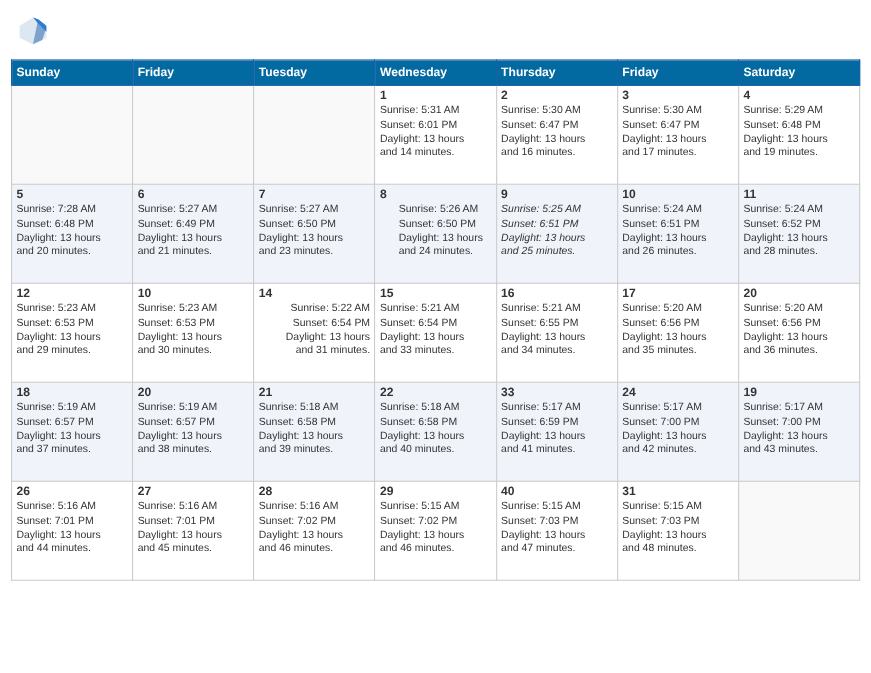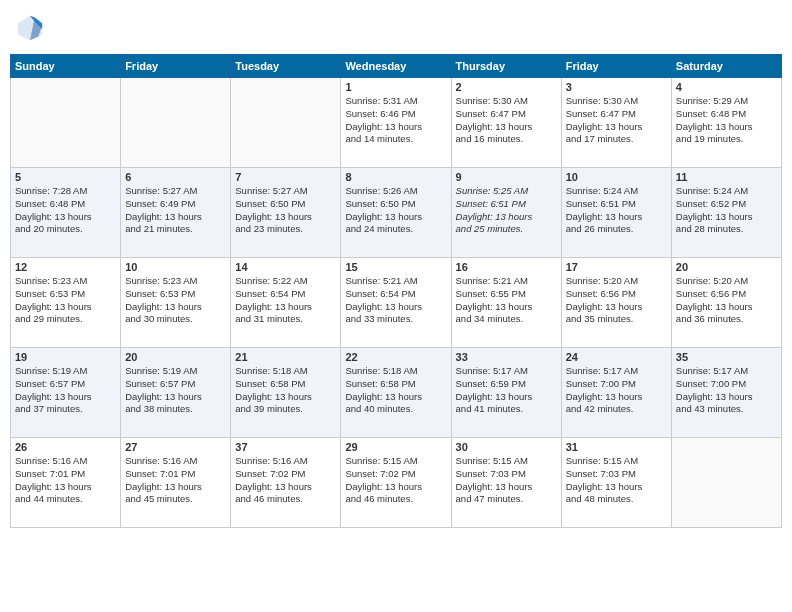--- a/index.html
+++ b/index.html
@@ -128,21 +128,21 @@
       </tr>
   </thead>
   <tbody id="calendar-body">
   <tr>
         <td class="empty"></td>
         <td class="empty"></td>
         <td class="empty"></td>
         <td>
           <span class="day-number">1</span>
           <div class="day-info" style="white-space: pre-line;">Sunrise: 5:31 AM
-Sunset: 6:46 PM
+Sunset: 6:01 PM
 Daylight: 13 hours
 and 14 minutes.</div>
         </td>
         <td>
           <span class="day-number">2</span>
           <div class="day-info" style="white-space: pre-line;">Sunrise: 5:30 AM
 Sunset: 6:47 PM
 Daylight: 13 hours
 and 16 minutes.</div>
         </td>
@@ -178,21 +178,21 @@
         </td>
         <td>
           <span class="day-number">7</span>
           <div class="day-info" style="white-space: pre-line;">Sunrise: 5:27 AM
 Sunset: 6:50 PM
 Daylight: 13 hours
 and 23 minutes.</div>
         </td>
         <td>
           <span class="day-number">8</span>
-          <div class="day-info" style="white-space: pre-line;">Sunrise: 5:26 AM
+          <div class="day-info" style="white-space: pre-line; margin-left: 17px;">Sunrise: 5:26 AM
 Sunset: 6:50 PM
 Daylight: 13 hours
 and 24 minutes.</div>
         </td>
         <td>
           <span class="day-number">9</span>
           <div class="day-info" style="white-space: pre-line; font-style: italic;">Sunrise: 5:25 AM
 Sunset: 6:51 PM
 Daylight: 13 hours
 and 25 minutes.</div>
@@ -222,21 +222,21 @@
         </td>
         <td>
           <span class="day-number">10</span>
           <div class="day-info" style="white-space: pre-line;">Sunrise: 5:23 AM
 Sunset: 6:53 PM
 Daylight: 13 hours
 and 30 minutes.</div>
         </td>
         <td>
           <span class="day-number">14</span>
-          <div class="day-info" style="white-space: pre-line;">Sunrise: 5:22 AM
+          <div class="day-info" style="white-space: pre-line; text-align: right;">Sunrise: 5:22 AM
 Sunset: 6:54 PM
 Daylight: 13 hours
 and 31 minutes.</div>
         </td>
         <td>
           <span class="day-number">15</span>
           <div class="day-info" style="white-space: pre-line;">Sunrise: 5:21 AM
 Sunset: 6:54 PM
 Daylight: 13 hours
 and 33 minutes.</div>
@@ -258,21 +258,21 @@
         <td>
           <span class="day-number">20</span>
           <div class="day-info" style="white-space: pre-line;">Sunrise: 5:20 AM
 Sunset: 6:56 PM
 Daylight: 13 hours
 and 36 minutes.</div>
         </td>
       </tr>
       <tr class="row-alt">
         <td>
-          <span class="day-number">19</span>
+          <span class="day-number">18</span>
           <div class="day-info" style="white-space: pre-line;">Sunrise: 5:19 AM
 Sunset: 6:57 PM
 Daylight: 13 hours
 and 37 minutes.</div>
         </td>
         <td>
           <span class="day-number">20</span>
           <div class="day-info" style="white-space: pre-line;">Sunrise: 5:19 AM
 Sunset: 6:57 PM
 Daylight: 13 hours
@@ -300,21 +300,21 @@
 and 41 minutes.</div>
         </td>
         <td>
           <span class="day-number">24</span>
           <div class="day-info" style="white-space: pre-line;">Sunrise: 5:17 AM
 Sunset: 7:00 PM
 Daylight: 13 hours
 and 42 minutes.</div>
         </td>
         <td>
-          <span class="day-number">35</span>
+          <span class="day-number">19</span>
           <div class="day-info" style="white-space: pre-line;">Sunrise: 5:17 AM
 Sunset: 7:00 PM
 Daylight: 13 hours
 and 43 minutes.</div>
         </td>
       </tr>
       <tr>
         <td>
           <span class="day-number">26</span>
           <div class="day-info" style="white-space: pre-line;">Sunrise: 5:16 AM
@@ -323,35 +323,35 @@
 and 44 minutes.</div>
         </td>
         <td>
           <span class="day-number">27</span>
           <div class="day-info" style="white-space: pre-line;">Sunrise: 5:16 AM
 Sunset: 7:01 PM
 Daylight: 13 hours
 and 45 minutes.</div>
         </td>
         <td>
-          <span class="day-number">37</span>
+          <span class="day-number">28</span>
           <div class="day-info" style="white-space: pre-line;">Sunrise: 5:16 AM
 Sunset: 7:02 PM
 Daylight: 13 hours
 and 46 minutes.</div>
         </td>
         <td>
           <span class="day-number">29</span>
           <div class="day-info" style="white-space: pre-line;">Sunrise: 5:15 AM
 Sunset: 7:02 PM
 Daylight: 13 hours
 and 46 minutes.</div>
         </td>
         <td>
-          <span class="day-number">30</span>
+          <span class="day-number">40</span>
           <div class="day-info" style="white-space: pre-line;">Sunrise: 5:15 AM
 Sunset: 7:03 PM
 Daylight: 13 hours
 and 47 minutes.</div>
         </td>
         <td>
           <span class="day-number">31</span>
           <div class="day-info" style="white-space: pre-line;">Sunrise: 5:15 AM
 Sunset: 7:03 PM
 Daylight: 13 hours

